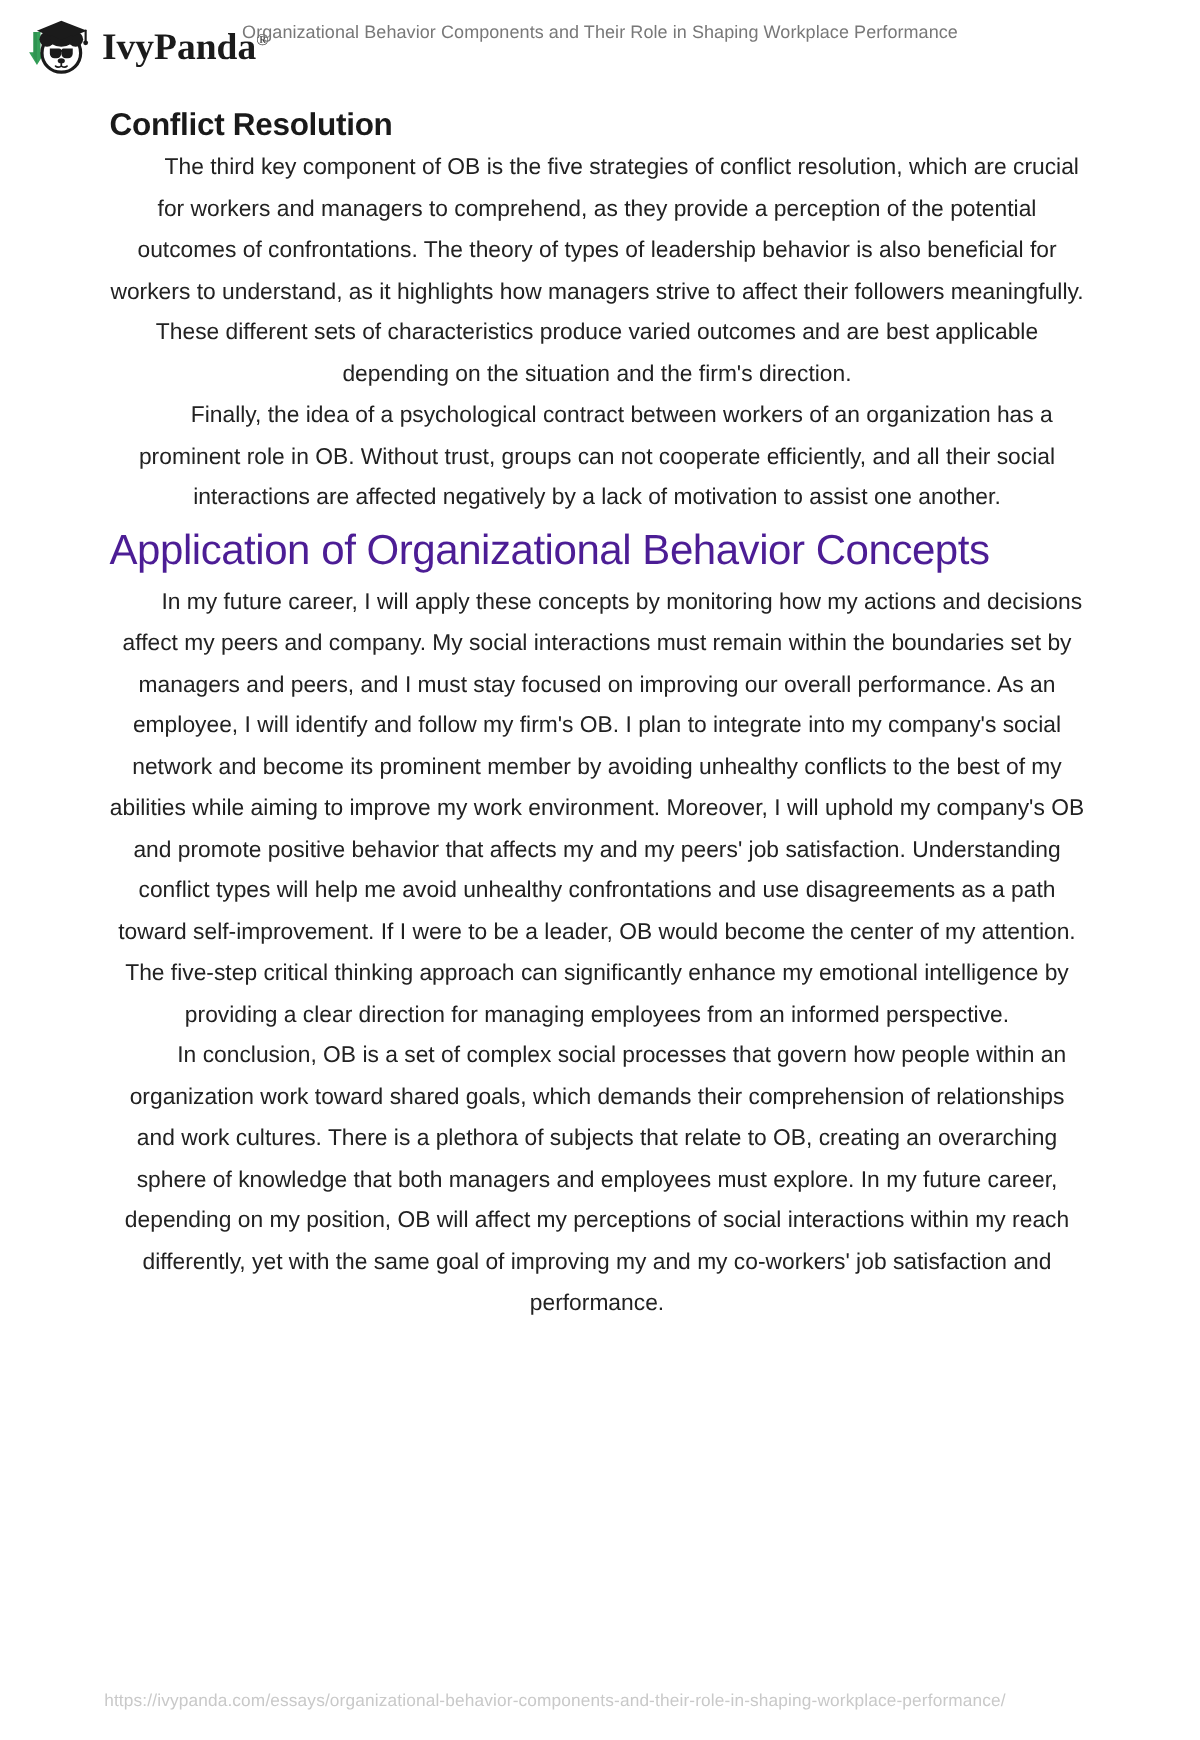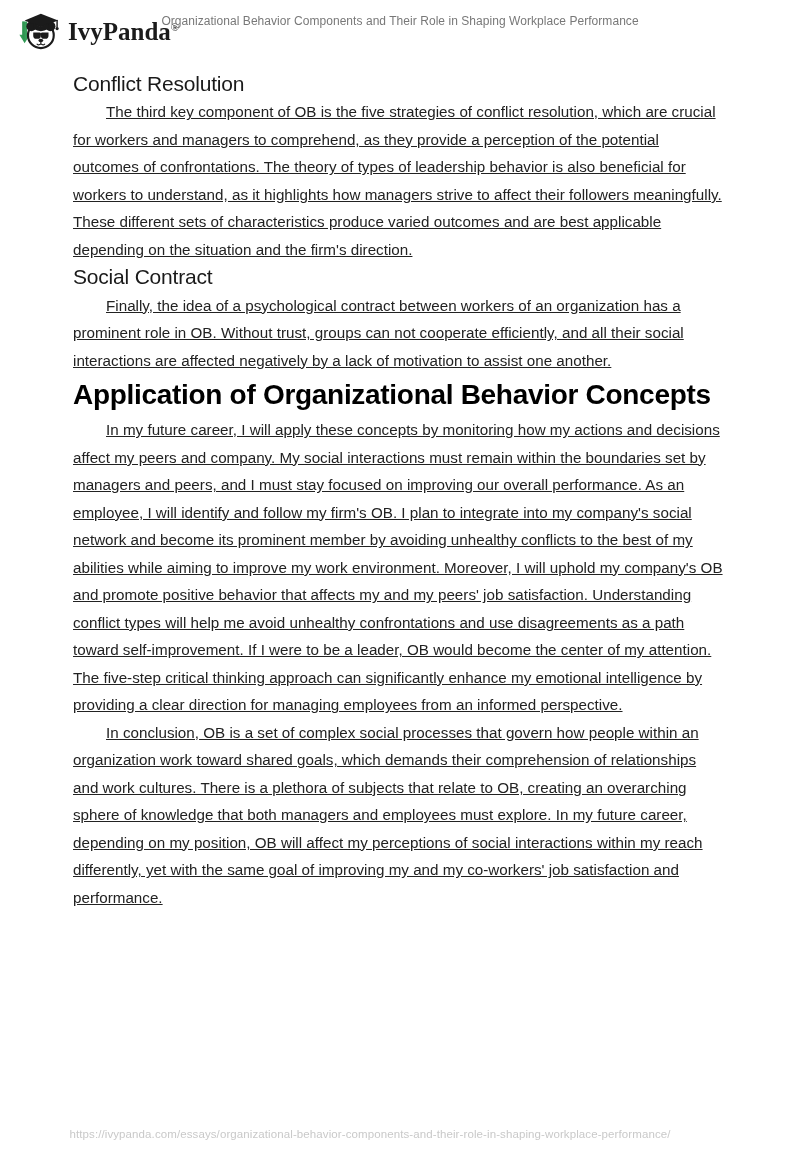--- a/index.html
+++ b/index.html
@@ -82,45 +82,44 @@
   
   .content {
     position: absolute;
     left: 73px;
     top: 70px;
     width: 650px;
   }
 
   h2.section-title {
     font-size: 28px;
-    font-weight: bold;
+    font-weight: normal;
     line-height: 1.5;
     margin: 0 0 0 0;
-    color: #000000;
+    color: #4c1d95;
     letter-spacing: -0.3px;
   }
 
   h3.section-title {
     font-size: 21px;
-    font-weight: normal;
+    font-weight: bold;
     line-height: 1.35;
     margin: 0;
     color: #1a1a1a;
     letter-spacing: -0.2px;
   }
 
   p.body-text {
     font-size: 15.2px;
     line-height: 27.5px;
     margin: 0;
     color: #222222;
     text-indent: 33px;
-    text-align: left;
+    text-align: center;
     letter-spacing: 0.01px;
-    text-decoration: underline;
   }
 
   .blk-h3-conflict { margin-top: 2px; }
   .blk-p1 { margin-top: 17px; }
   .blk-h3-social { margin-top: 28px; }
   .blk-p2 { margin-top: 18px; }
   .blk-h2-app { margin-top: 32px; }
   .blk-p3 { margin-top: 25px; }
   .blk-h2-con { margin-top: 26px; }
   .blk-p4 { margin-top: 26px; }
@@ -181,21 +180,20 @@
     </div>
 
     <div class="header-title">Organizational Behavior Components and Their Role in Shaping Workplace Performance</div>
   </div>
 
   <div class="content">
 
     <h3 class="section-title blk-h3-conflict">Conflict Resolution</h3>
     <p class="body-text blk-p1">The third key component of OB is the five strategies of conflict resolution, which are crucial for workers and managers to comprehend, as they provide a perception of the potential outcomes of confrontations. The theory of types of leadership behavior is also beneficial for workers to understand, as it highlights how managers strive to affect their followers meaningfully. These different sets of characteristics produce varied outcomes and are best applicable depending on the situation and the firm's direction.</p>
 
-    <h3 class="section-title blk-h3-social">Social Contract</h3>
     <p class="body-text blk-p2">Finally, the idea of a psychological contract between workers of an organization has a prominent role in OB. Without trust, groups can not cooperate efficiently, and all their social interactions are affected negatively by a lack of motivation to assist one another.</p>
 
     <h2 class="section-title blk-h2-app">Application of Organizational Behavior Concepts</h2>
     <p class="body-text blk-p3">In my future career, I will apply these concepts by monitoring how my actions and decisions affect my peers and company. My social interactions must remain within the boundaries set by managers and peers, and I must stay focused on improving our overall performance. As an employee, I will identify and follow my firm's OB. I plan to integrate into my company's social network and become its prominent member by avoiding unhealthy conflicts to the best of my abilities while aiming to improve my work environment. Moreover, I will uphold my company's OB and promote positive behavior that affects my and my peers' job satisfaction. Understanding conflict types will help me avoid unhealthy confrontations and use disagreements as a path toward self-improvement. If I were to be a leader, OB would become the center of my attention. The five-step critical thinking approach can significantly enhance my emotional intelligence by providing a clear direction for managing employees from an informed perspective.</p>
 
     <p class="body-text blk-p4">In conclusion, OB is a set of complex social processes that govern how people within an organization work toward shared goals, which demands their comprehension of relationships and work cultures. There is a plethora of subjects that relate to OB, creating an overarching sphere of knowledge that both managers and employees must explore. In my future career, depending on my position, OB will affect my perceptions of social interactions within my reach differently, yet with the same goal of improving my and my co-workers' job satisfaction and performance.</p>
 
   </div>
 
   <div class="page-footer">

